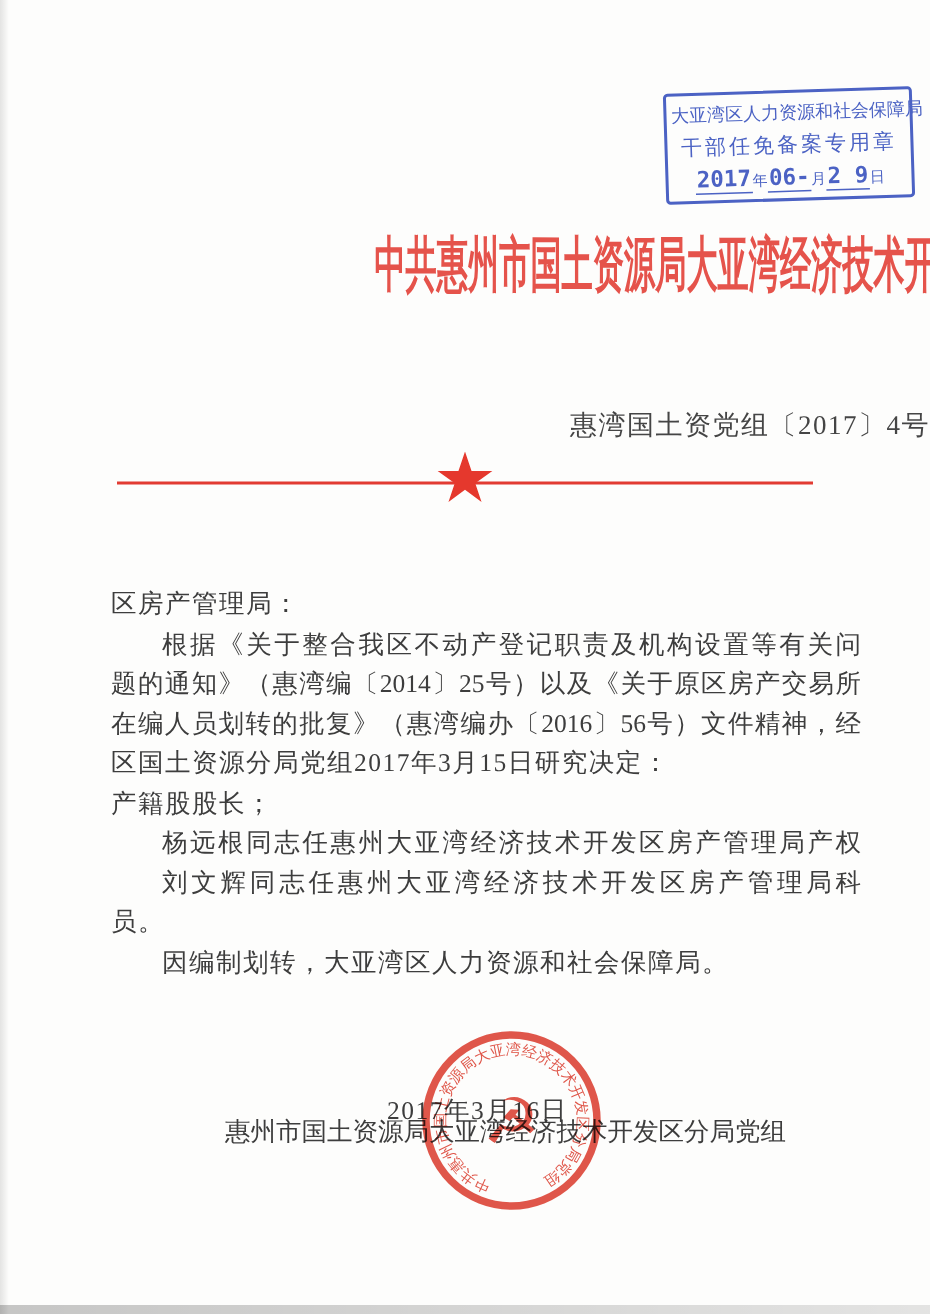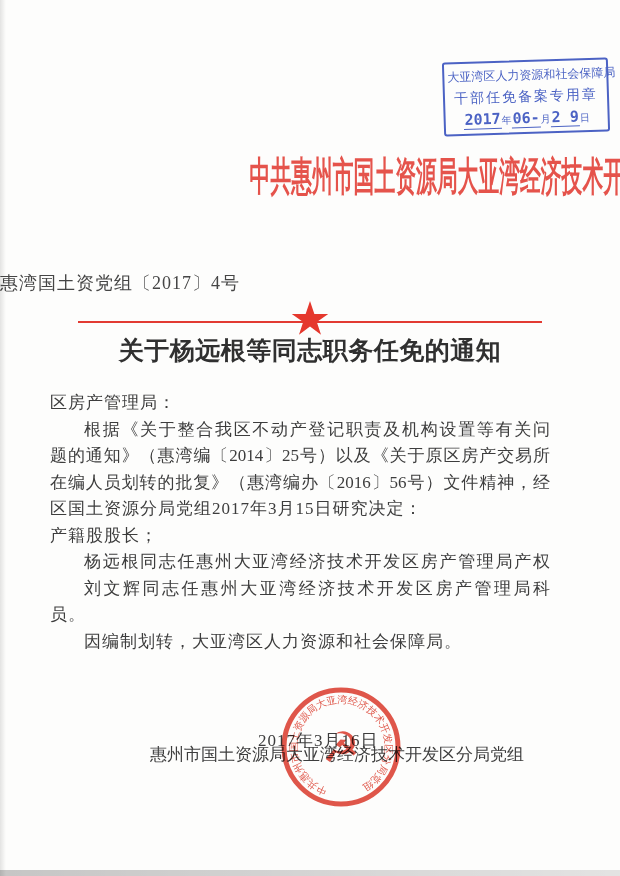--- a/index.html
+++ b/index.html
@@ -45,35 +45,35 @@
   .red-header .rh-inner{
     display:inline-block;
     font-size:40px;line-height:48px;font-weight:bold;
     color:#e5534b;
     transform:scale(0.52,1);transform-origin:center;
     letter-spacing:0;
   }
 
   .doc-number{
     position:absolute;left:0;top:271px;width:620px;
-    text-align:left;font-size:18px;letter-spacing:1px;color:#454545;
+    text-align:right;font-size:18px;letter-spacing:1px;color:#454545;
   }
 
   .red-rule{position:absolute;left:78px;top:321px;width:464px;height:2px;background:#e23b32;}
   .red-star{
     position:absolute;left:291px;top:301px;width:38px;height:37px;background:#e5382d;
     clip-path:polygon(50% 0%,61.5% 35%,98% 35%,68% 57%,79% 91%,50% 69%,21% 91%,32% 57%,2% 35%,38.5% 35%);
   }
 
   .subject-title{
     position:absolute;left:0;top:334px;width:620px;text-align:center;
     font-size:25px;font-weight:bold;color:#303030;letter-spacing:0.5px;
   }
 
-  .body-block{position:absolute;left:50px;top:390px;width:500px;
+  .body-block{position:absolute;left:74px;top:390px;width:500px;
     font-size:17px;color:#3d3d3d;}
   .body-line{height:26.5px;line-height:26.5px;white-space:nowrap;letter-spacing:1px;}
   .body-line.indent{text-indent:2em;}
   .body-line.jl{white-space:normal;text-align:justify;text-align-last:justify;letter-spacing:0;}
 
   .sig-org{position:absolute;left:150px;top:743px;font-size:17px;letter-spacing:0;color:#3d3d3d;white-space:nowrap;}
   .sig-date{position:absolute;left:258px;top:729px;font-size:17px;letter-spacing:1px;color:#3d3d3d;white-space:nowrap;}
 
   .party-seal{position:absolute;left:271px;top:677px;width:140px;height:140px;
     mix-blend-mode:multiply;opacity:.9;}
@@ -96,21 +96,20 @@
 
   <div class="red-header">
     <span class="rh-inner">中共惠州市国土资源局大亚湾经济技术开发区分局党组文件</span>
   </div>
 
   <div class="doc-number">惠湾国土资党组〔2017〕4号</div>
 
   <div class="red-rule"></div>
   <div class="red-star"></div>
 
-  <div class="subject-title">关于杨远根等同志职务任免的通知</div>
 
   <div class="body-block">
       <div class="body-line">区房产管理局：</div>
       <div class="body-line indent jl">根据《关于整合我区不动产登记职责及机构设置等有关问</div>
       <div class="body-line jl">题的通知》（惠湾编〔2014〕25号）以及《关于原区房产交易所</div>
       <div class="body-line jl">在编人员划转的批复》（惠湾编办〔2016〕56号）文件精神，经</div>
       <div class="body-line">区国土资源分局党组2017年3月15日研究决定：</div>
       <div class="body-line">产籍股股长；</div>
       <div class="body-line indent jl">杨远根同志任惠州大亚湾经济技术开发区房产管理局产权</div>
       <div class="body-line indent jl">刘文辉同志任惠州大亚湾经济技术开发区房产管理局科</div>

